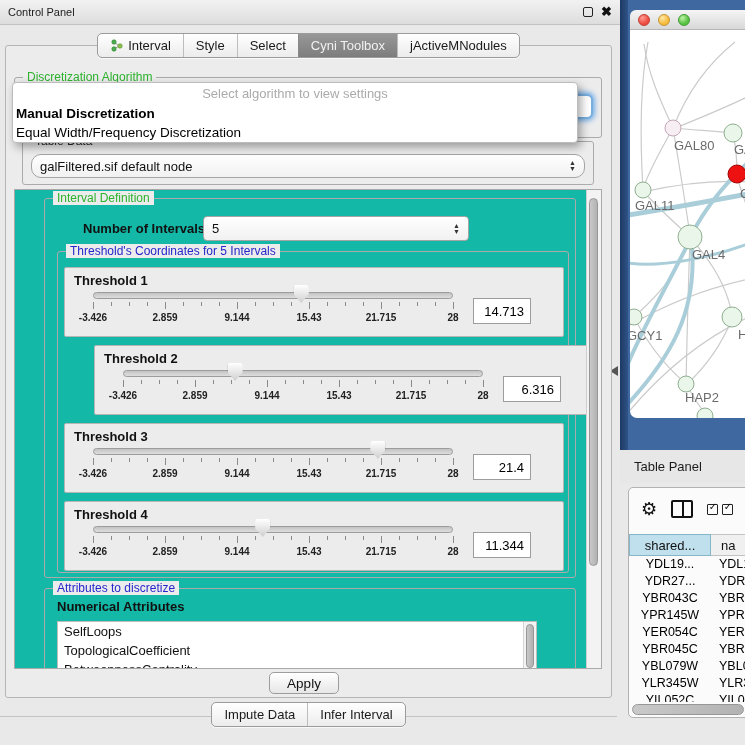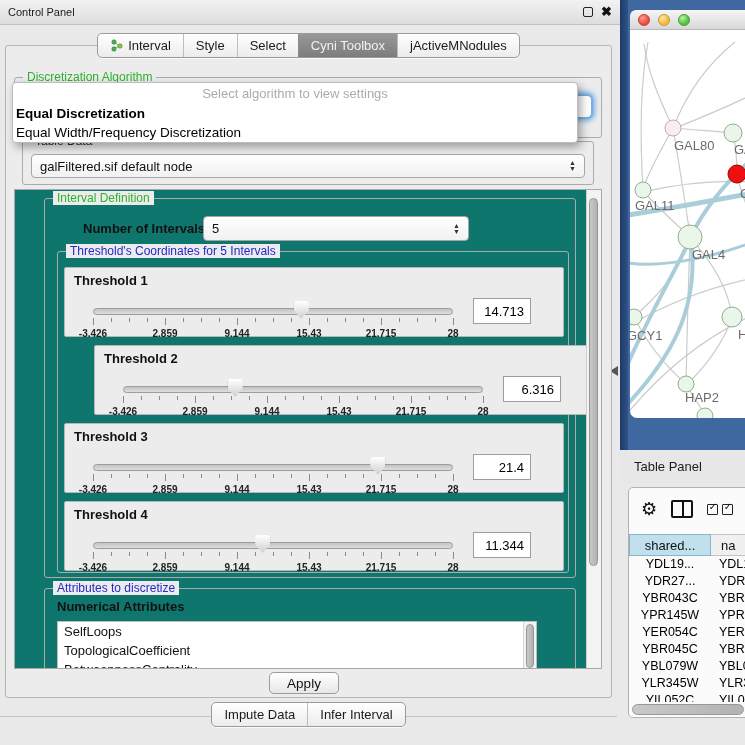--- a/index.html
+++ b/index.html
@@ -46,35 +46,35 @@
     box-shadow:0 0 5px 2px rgba(96,165,230,.85); z-index:2;}
 
   .popup { position:absolute; left:12px; top:82px; width:566px; height:61px; z-index:50;
     background:#ffffff; border:1px solid #bcbcbc; border-radius:4px;
     box-shadow:3px 4px 10px rgba(0,0,0,.35); overflow:hidden;}
   .popup .ph { height:21px; line-height:21px; text-align:center; color:#ababab; font-size:13px; }
   .popup .opt { height:19px; line-height:19px; padding-left:3px; font-size:13.5px; color:#000; cursor:default;}
   .popup .opt.bold { font-weight:bold; }
 
   .scrollpane { position:absolute; left:8px; top:143px; width:588px; height:480px;
-    border:1px solid #a9a9a9; background:#0f766e; overflow:hidden; }
+    border:1px solid #a9a9a9; background:#14b8a6; overflow:hidden; }
   .vscroll { position:absolute; right:0; top:0; width:15px; height:478px;
     background:#f3f3f3; border-left:1px solid #cfcfcf; }
   .vscroll .thumb, .hthumb { background:linear-gradient(90deg,#c9c9c9,#b2b2b2);
     border:1px solid #979797; border-radius:6px; }
   .vscroll .thumb { position:absolute; left:2px; top:8px; width:9px; height:368px; }
 
   .noi-label { position:absolute; left:38px; top:17px; height:25px; line-height:25px;
     font-size:13px; font-weight:bold; color:#111; }
   .noi-combo { position:absolute; left:158px; top:17px; width:266px; height:25px; }
 
   .thr-box { position:absolute; left:6px; width:500px; height:70px;
     border:1px solid #b6b6b6; border-radius:2px; background:#ececec;}
   .thr-title { position:absolute; left:9px; top:5px; font-size:13px; font-weight:bold; color:#111;}
-  .slider { position:absolute; left:28px; top:36px; width:360px; height:34px; }
+  .slider { position:absolute; left:28px; top:20px; width:360px; height:34px; }
   .track { position:absolute; left:0; top:4px; width:100%; height:7px; border-radius:4px;
     background:linear-gradient(#c3c3c3,#dedede); border:1px solid #9c9c9c; cursor:pointer;}
   .thumb-pt { position:absolute; top:-3px; width:15px; height:18px;
     background:linear-gradient(#ffffff,#cfcfcf);
     clip-path:polygon(10% 0%,90% 0%,100% 12%,100% 52%,50% 100%,0% 52%,0% 12%);
     filter:drop-shadow(0 1px 1px rgba(0,0,0,.45)); cursor:pointer; z-index:2;}
   .ticks { position:absolute; left:0; top:14px; width:100%; height:8px; }
   .tick { position:absolute; top:0; width:1px; height:4px; background:#8a8a8a; }
   .tick.major { height:7px; }
   .tick-labels { position:absolute; left:0; top:24px; width:100%; height:12px; }
@@ -183,21 +183,21 @@
 
   <div class="main-panel">
 
     <div class="group" style="left:8px; top:31px; width:588px; height:61px;">
       <span class="gtitle green">Discretization Algorithm</span>
     </div>
     <div class="focus-combo"></div>
 
     <div class="group" style="left:16px; top:95px; width:572px; height:44px;">
       <span class="gtitle" style="color:#2b2b2b;">Table Data</span>
-      <div class="combo" style="position:absolute; left:8px; top:12px; width:554px; height:24px;">
+      <div class="combo" style="position:absolute; left:8px; top:12px; width:554px; height:24px;border-radius:10px;">
         <span>galFiltered.sif default node</span>
         <span class="stepper">
             <span>▲</span>
             <span>▼</span>
           </span>
       </div>
     </div>
 
     <div class="scrollpane">
 
@@ -406,21 +406,21 @@
           <span>Impute Data</span>
         </button>
       <button class="segbtn">
           <span>Infer Interval</span>
         </button>
     </div>
   </div>
 
   <div class="popup">
     <div class="ph">Select algorithm to view settings</div>
-    <div class="opt bold">Equal Discretization</div>
+    <div class="opt bold">Manual Discretization</div>
     <div class="opt">Equal Width/Frequency Discretization</div>
   </div>
 
   <div class="desktop">
     <div class="edge"></div>
   </div>
 
   <div class="net-window">
     <div class="nw-titlebar">
       <span class="tlight tl-red"></span>

